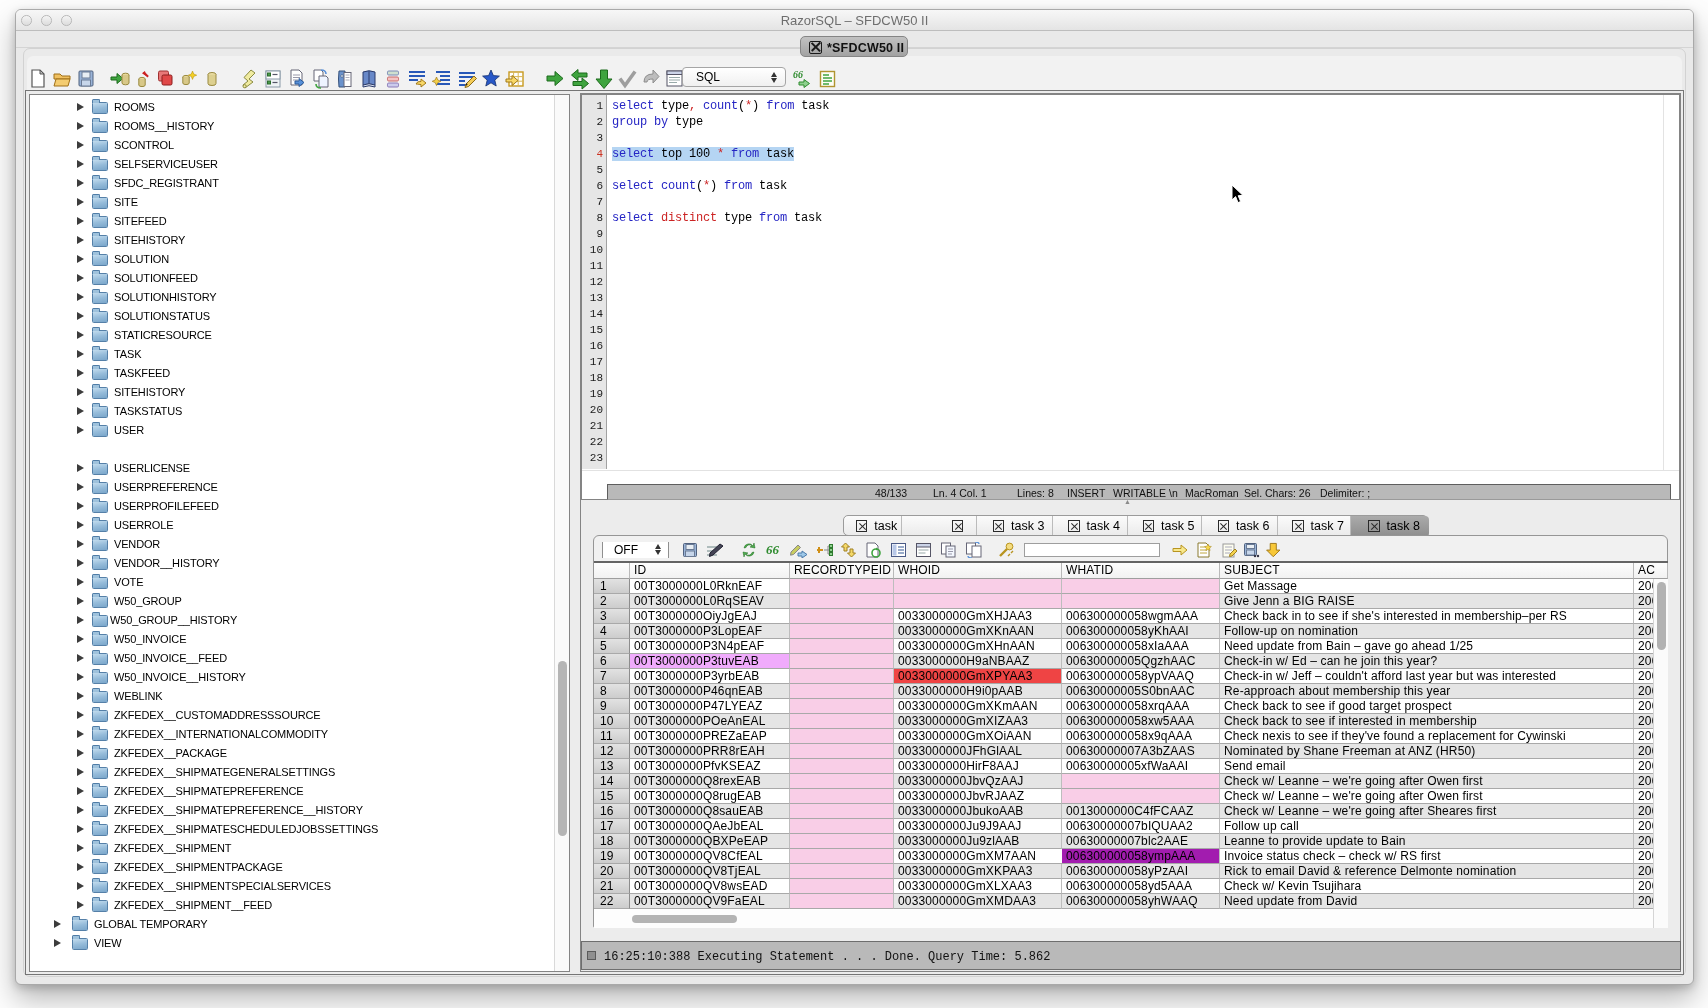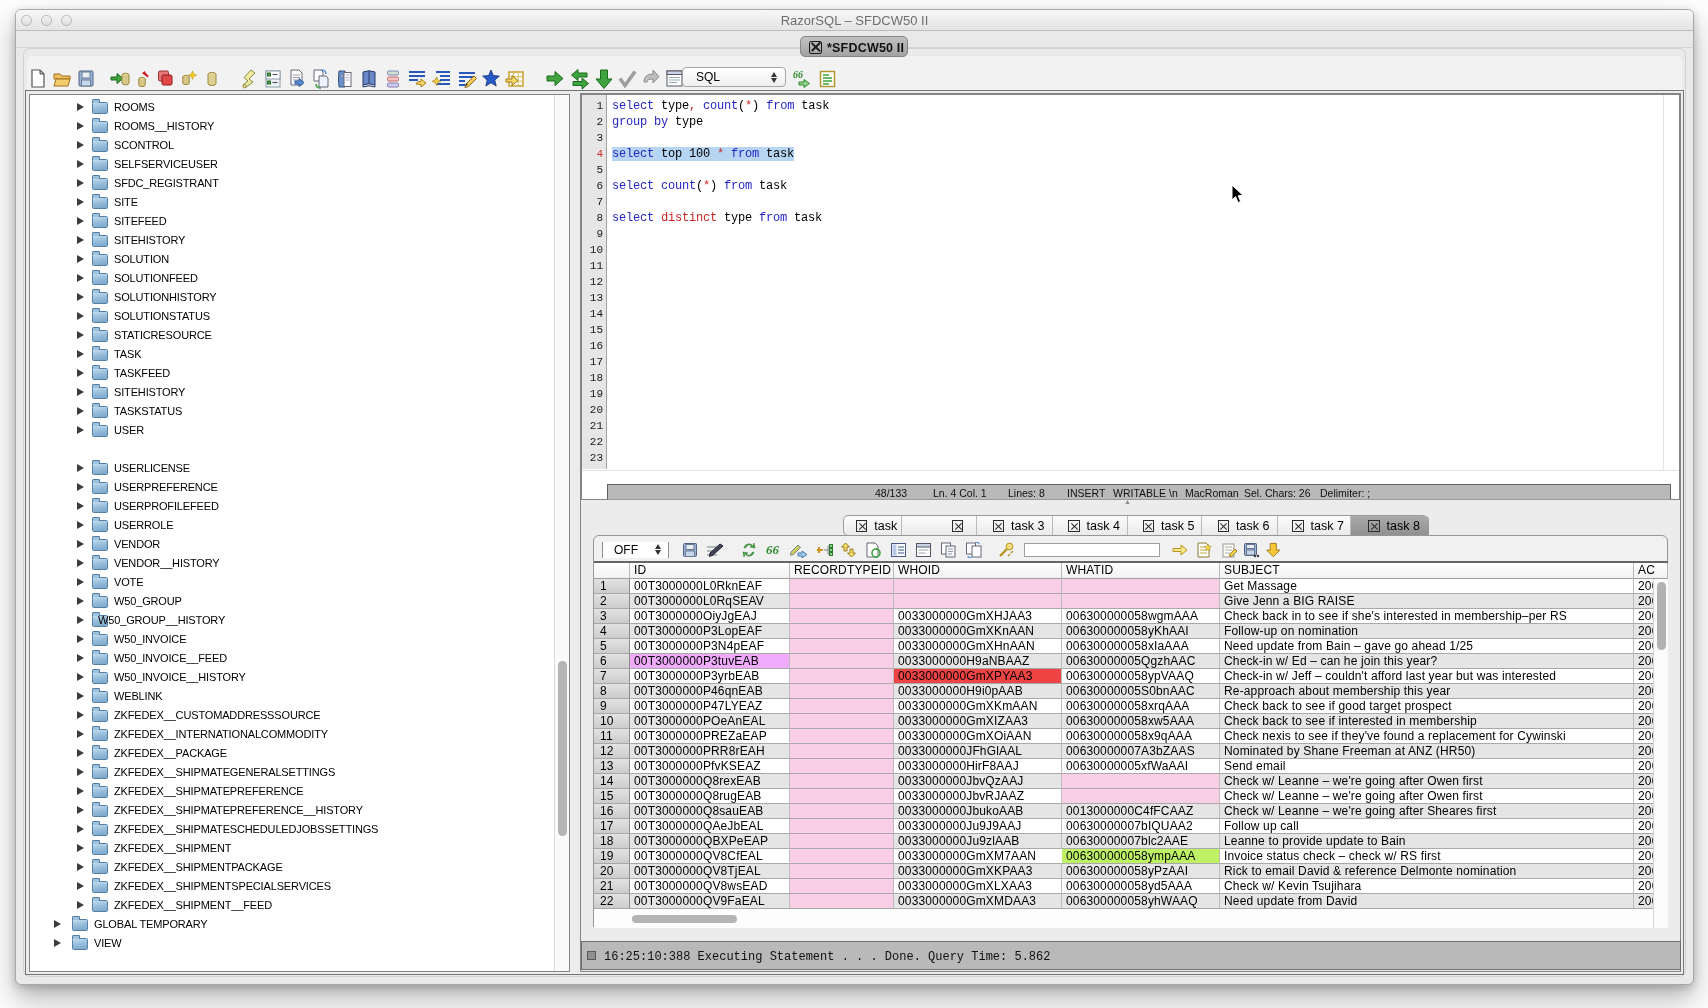--- a/index.html
+++ b/index.html
@@ -378,21 +378,21 @@
         <span class="tlbl" style="left:84px">VOTE</span>
       </div>
 <div class="trow" style="top:497px">
         <span class="tri" style="left:47px"></span>
         <span class="fold" style="left:62px"></span>
         <span class="tlbl" style="left:84px">W50_GROUP</span>
       </div>
 <div class="trow" style="top:516px">
         <span class="tri" style="left:47px"></span>
         <span class="fold" style="left:62px"></span>
-        <span class="tlbl" style="left:68px">W50_GROUP__HISTORY</span>
+        <span class="tlbl" style="left:80px">W50_GROUP__HISTORY</span>
       </div>
 <div class="trow" style="top:535px">
         <span class="tri" style="left:47px"></span>
         <span class="fold" style="left:62px"></span>
         <span class="tlbl" style="left:84px">W50_INVOICE</span>
       </div>
 <div class="trow" style="top:554px">
         <span class="tri" style="left:47px"></span>
         <span class="fold" style="left:62px"></span>
         <span class="tlbl" style="left:84px">W50_INVOICE__FEED</span>
@@ -509,21 +509,21 @@
 <div class="cl" style="top:51px"><span class="sel"><span class="b">select</span> top 100 <span class="r">*</span> <span class="b">from</span> task</span></div>
 <div class="cl" style="top:83px"><span class="b">select</span> <span class="b">count</span>(<span class="r">*</span>) <span class="b">from</span> task</div>
 <div class="cl" style="top:115px"><span class="b">select</span> <span class="r">distinct</span> type <span class="b">from</span> task</div>
 </div>
 <div id="edtrack"></div>
       <div id="edline"></div>
 </div>
 <div id="edstatus">
       <span style="left:267px">48/133</span>
       <span style="left:325px">Ln. 4 Col. 1</span>
-      <span style="left:400px">Lines: 8</span>
+      <span style="left:409px">Lines: 8</span>
       <span style="left:459px">INSERT</span>
       <span style="left:505px">WRITABLE</span>
       <span style="left:561px">\n</span>
       <span style="left:577px">MacRoman</span>
       <span style="left:636px">Sel. Chars: 26</span>
       <span style="left:712px">Delimiter: ;</span>
     </div>
 <div id="splitcaret">▲</div>
 <div id="tasktabs">
 <div class="ttab" style="left:0px;width:57px;"><span class="xbox2"></span>task</div>
@@ -801,21 +801,21 @@
 <div class="gc" style="left:300px;width:168px;background:#e5e5e5">0033000000Ju9zlAAB</div>
 <div class="gc" style="left:468px;width:158px;background:#e5e5e5">00630000007blc2AAE</div>
 <div class="gc" style="left:626px;width:414px;background:#e5e5e5">Leanne to provide update to Bain</div>
 <div class="gc" style="left:1040px;width:19px;background:#e5e5e5;border-right:none">200</div>
 </div>
 <div class="grow" style="top:270px">
 <div class="gc num" style="left:0;width:36px">19</div>
 <div class="gc" style="left:36px;width:160px;background:#ffffff">00T3000000QV8CfEAL</div>
 <div class="gc" style="left:196px;width:104px;background:#f9cee7"></div>
 <div class="gc" style="left:300px;width:185px;background:#ffffff">0033000000GmXM7AAN</div>
-<div class="gc" style="left:468px;width:158px;background:#bef264">006300000058ympAAA</div>
+<div class="gc" style="left:468px;width:158px;background:#a21caf">006300000058ympAAA</div>
 <div class="gc" style="left:626px;width:414px;background:#ffffff">Invoice status check – check w/ RS first</div>
 <div class="gc" style="left:1040px;width:19px;background:#ffffff;border-right:none">200</div>
 </div>
 <div class="grow" style="top:285px">
 <div class="gc num" style="left:0;width:36px">20</div>
 <div class="gc" style="left:36px;width:160px;background:#e5e5e5">00T3000000QV8TjEAL</div>
 <div class="gc" style="left:196px;width:104px;background:#f9cee7"></div>
 <div class="gc" style="left:300px;width:168px;background:#e5e5e5">0033000000GmXKPAA3</div>
 <div class="gc" style="left:468px;width:158px;background:#e5e5e5">006300000058yPzAAI</div>
 <div class="gc" style="left:626px;width:414px;background:#e5e5e5">Rick to email David &amp; reference Delmonte nomination</div>

